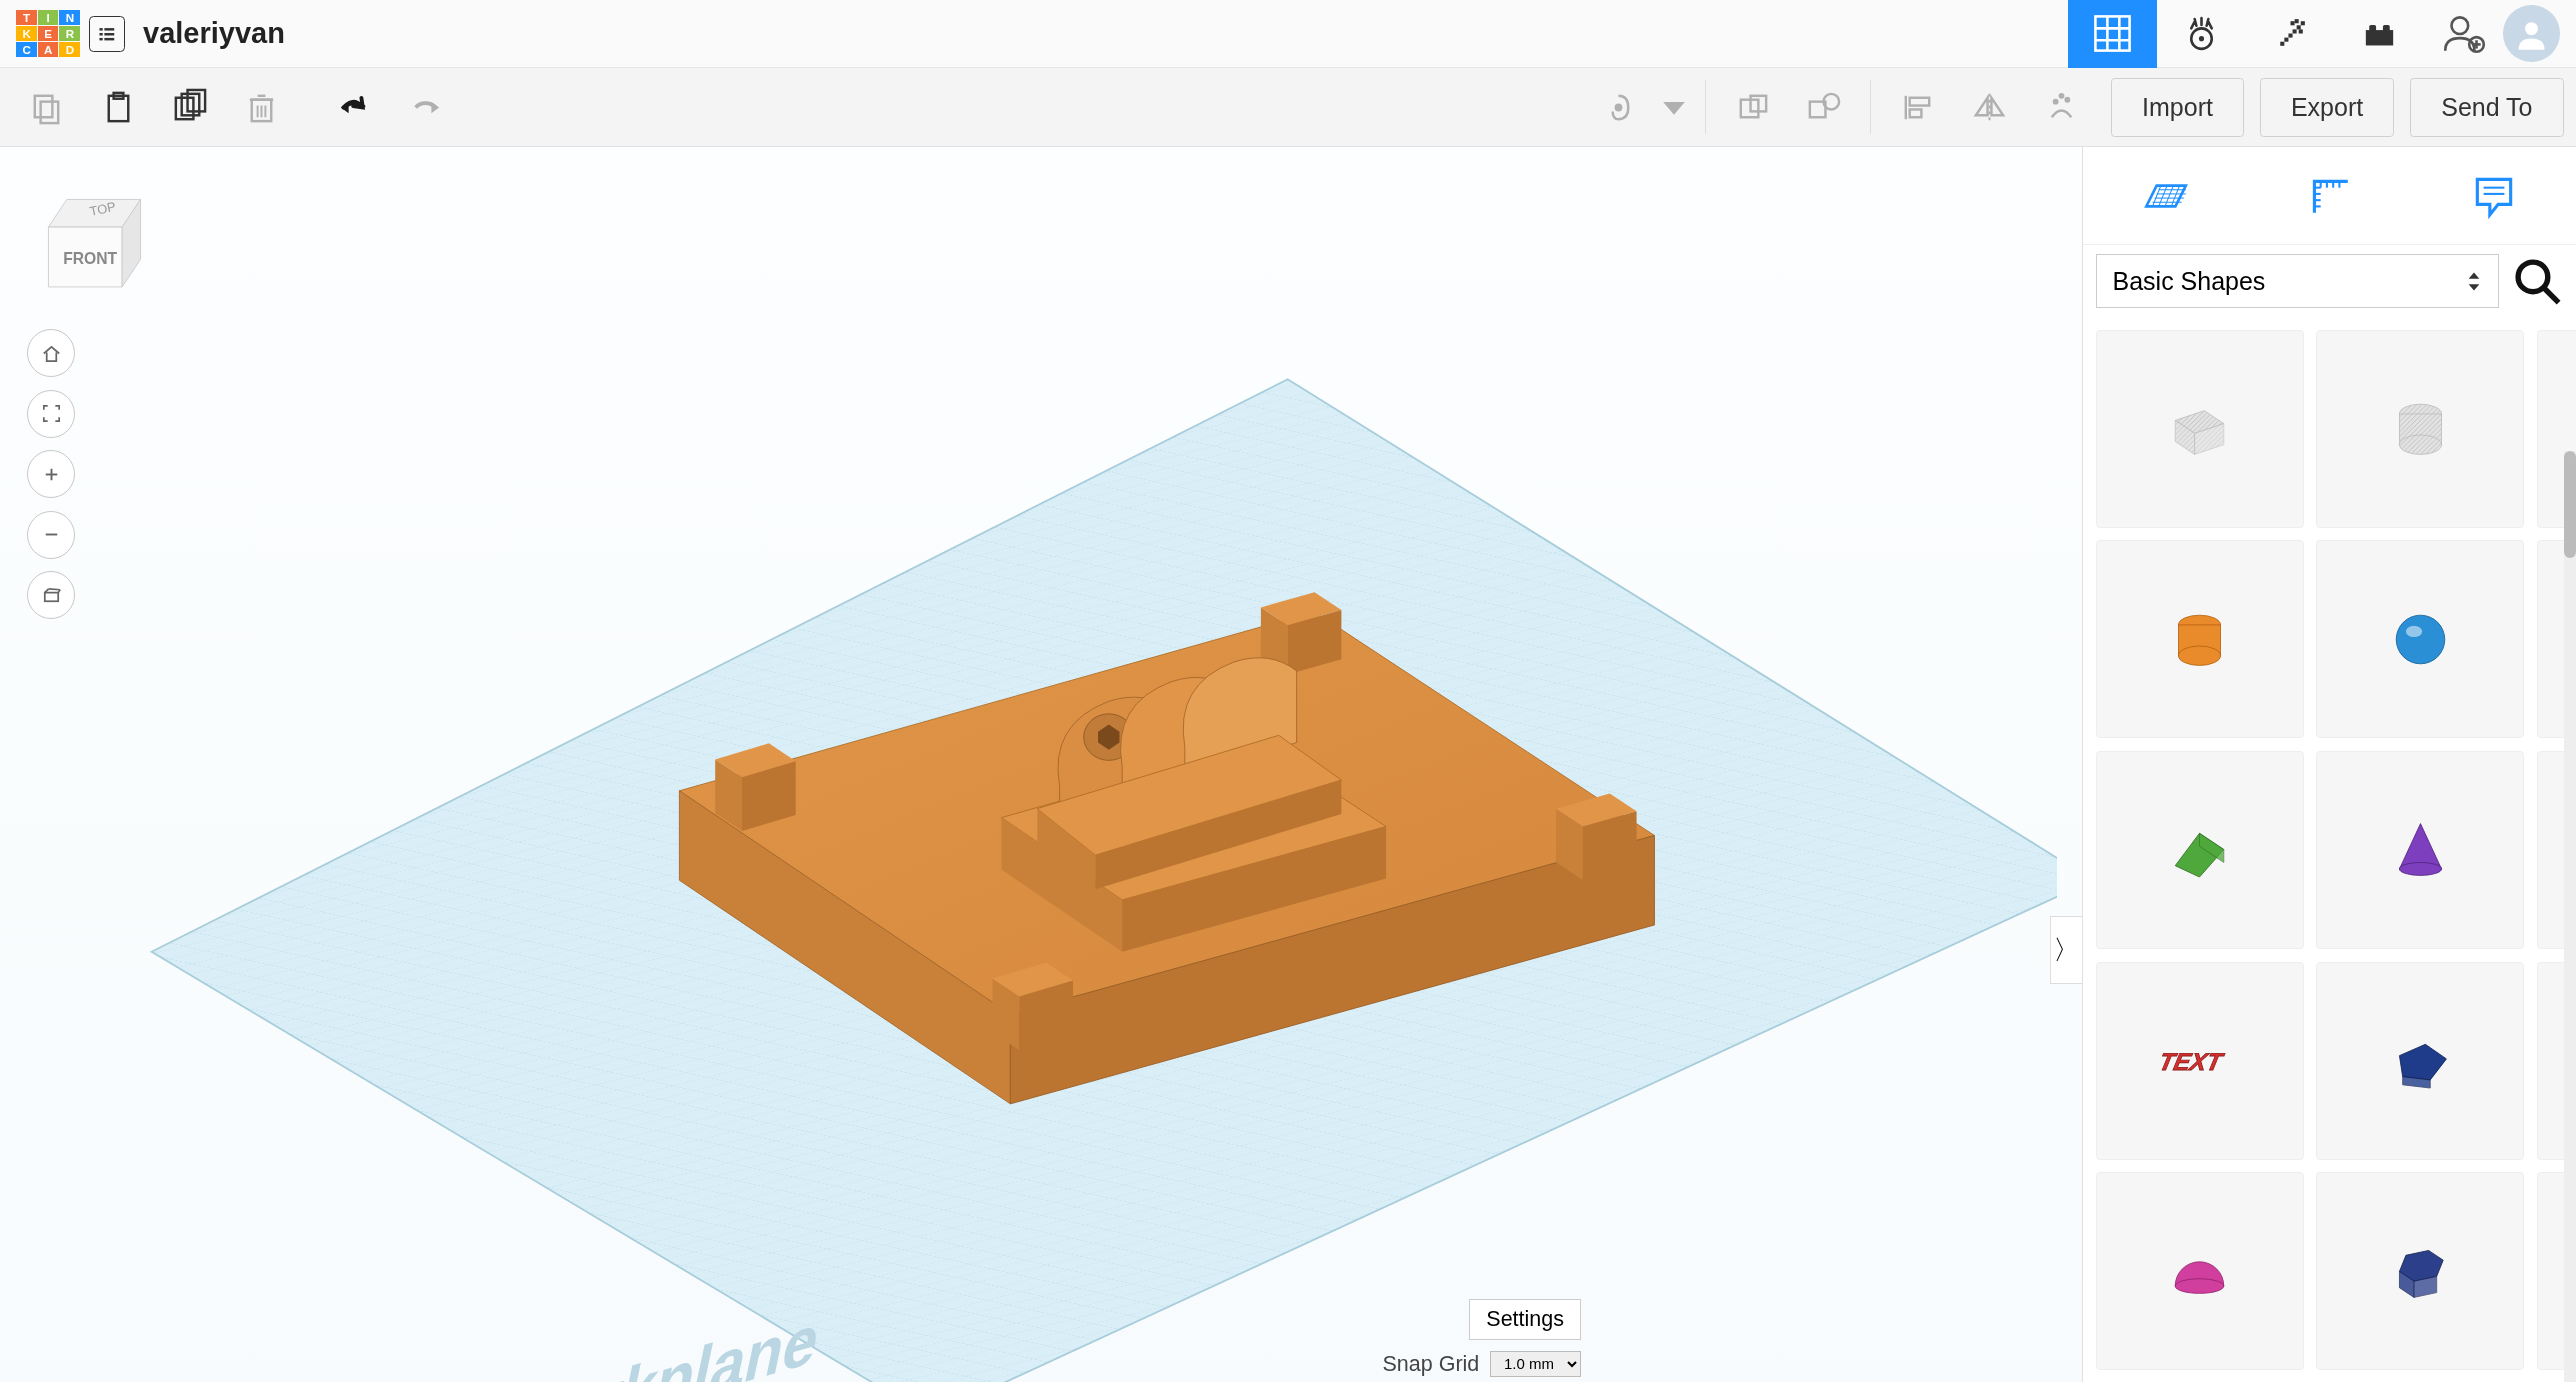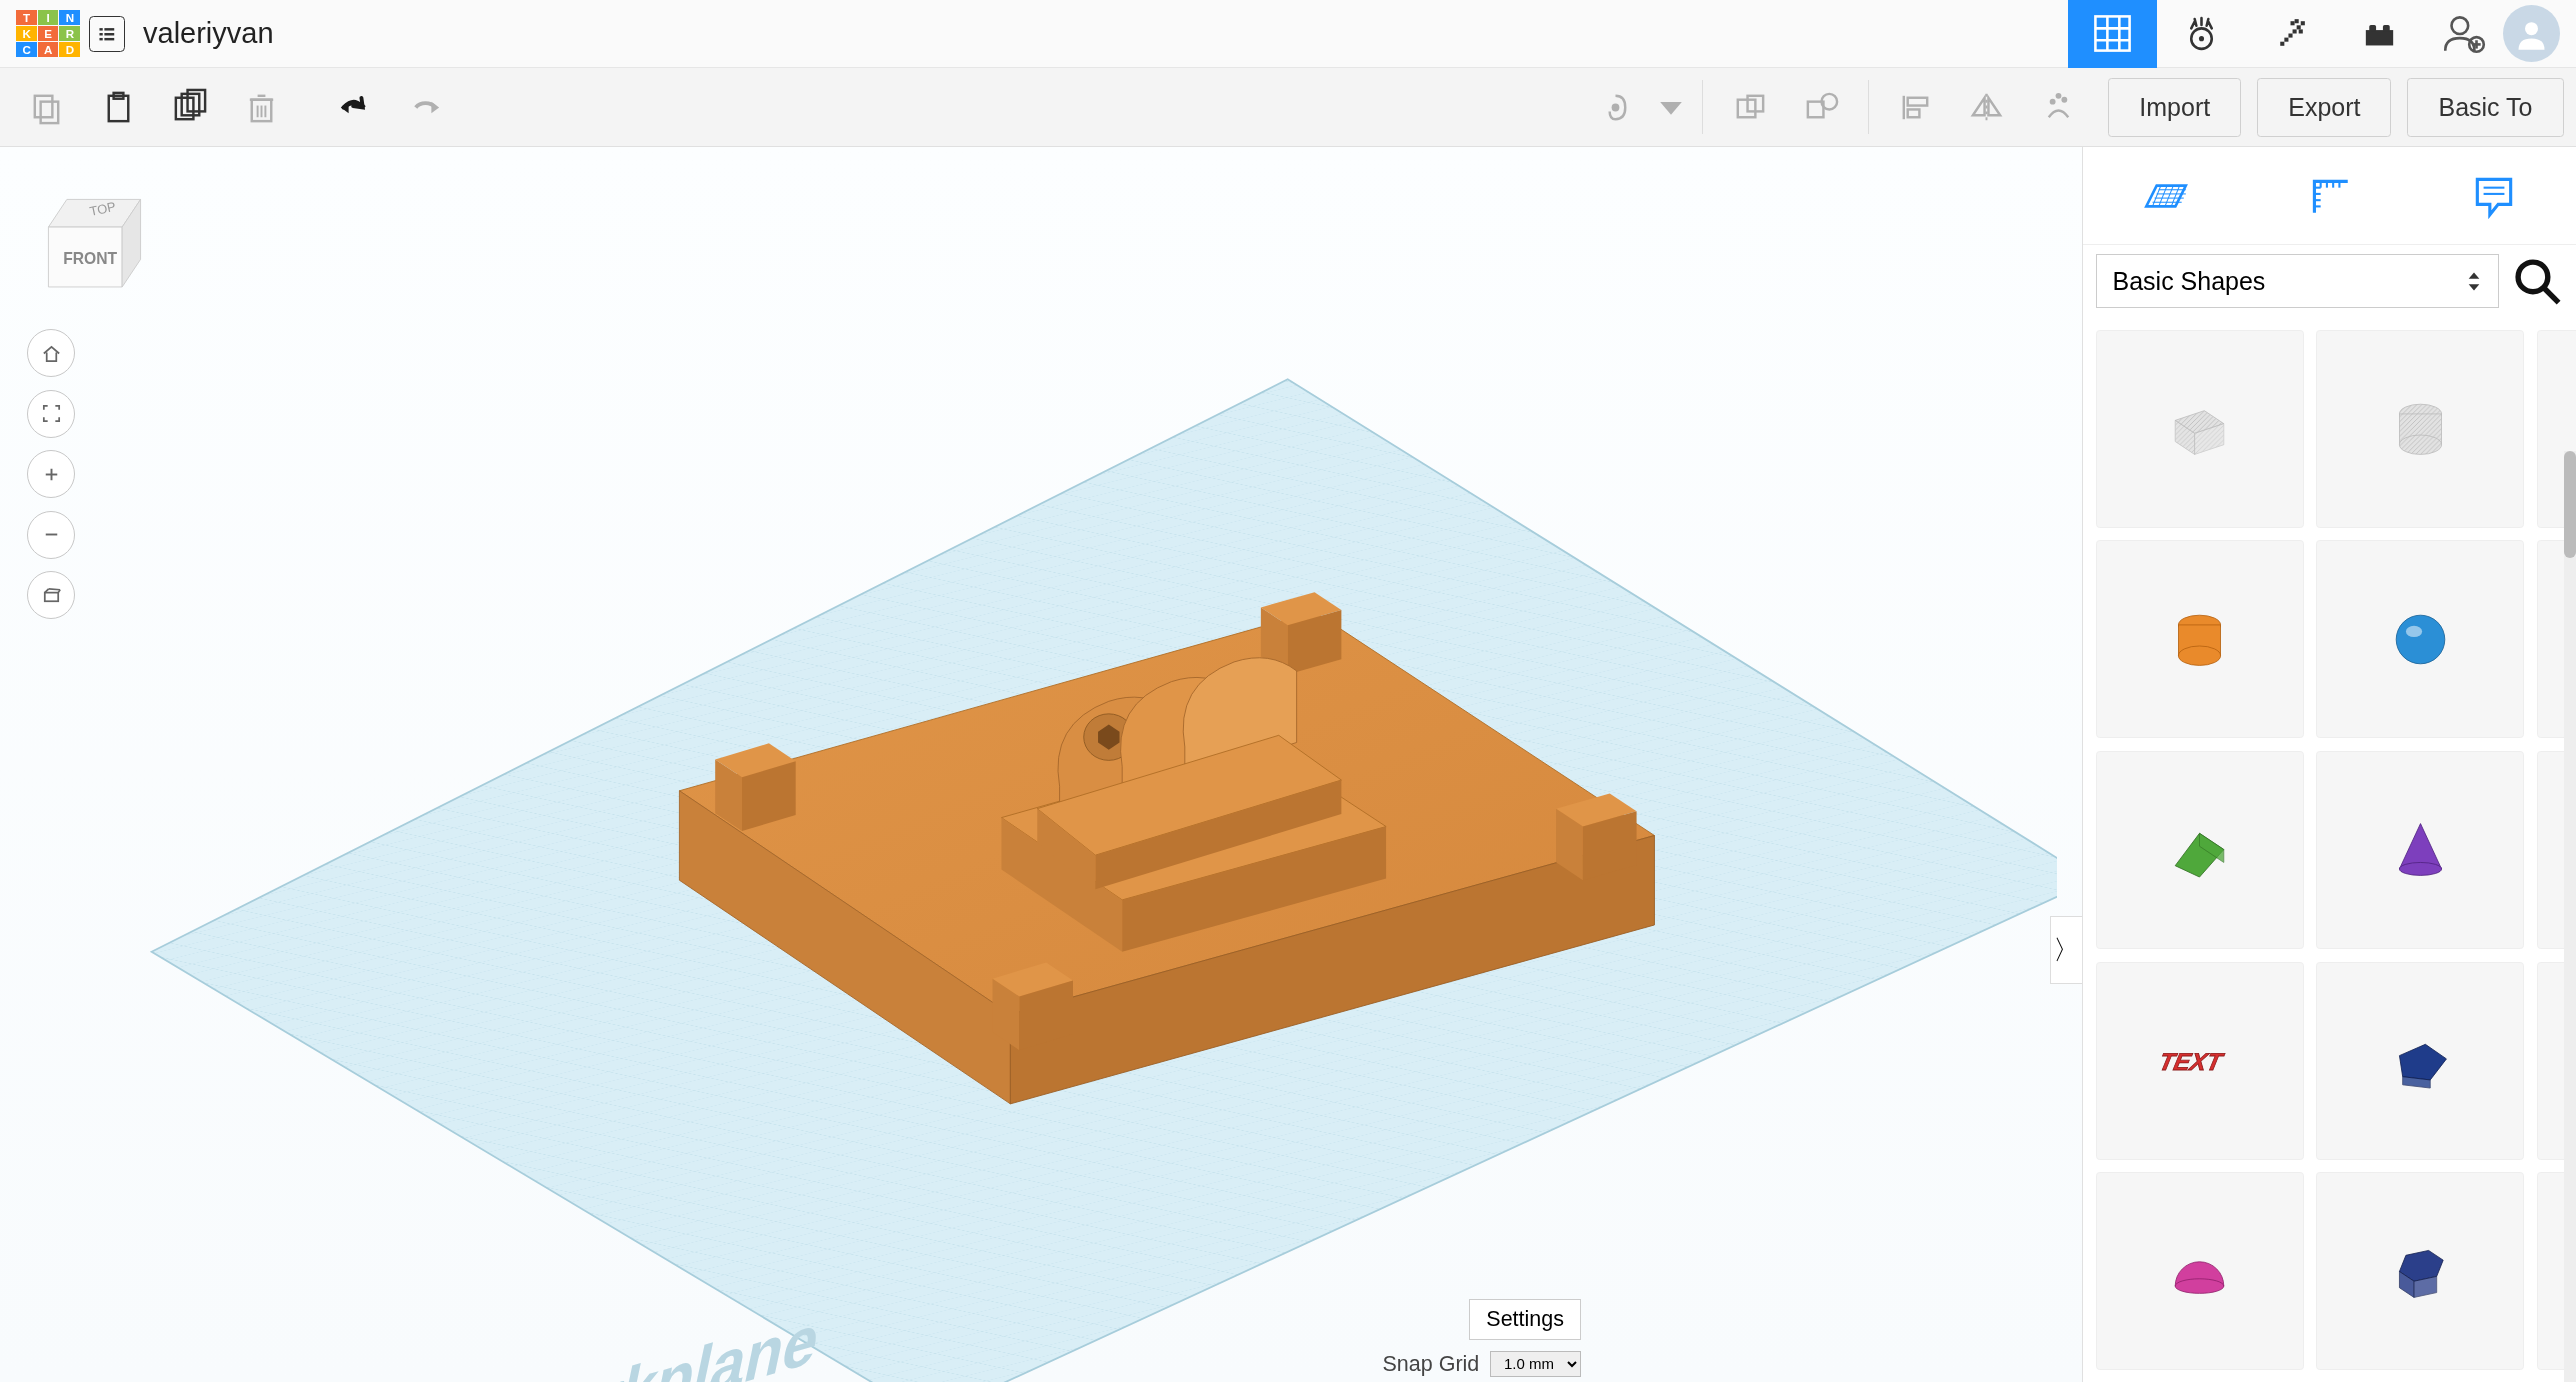--- a/index.html
+++ b/index.html
@@ -5,21 +5,21 @@
   * { box-sizing: border-box; margin: 0; padding: 0; font-family: -apple-system, BlinkMacSystemFont, "Segoe UI", Arial, sans-serif; }
   html, body { width: 2576px; height: 1383px; background: #fff; overflow: hidden; }
   .app { width: 100%; height: 100%; display: flex; flex-direction: column; }
 
   
   .header { height: 68px; background: #fafafa; border-bottom: 0.9px solid #e6e6e6; display: flex; align-items: center; padding: 0 16px; }
   .logo { width: 64px; height: 47px; display: grid; grid-template-columns: repeat(3,1fr); grid-template-rows: repeat(3,1fr); gap:0.9px; margin-right: 9px;}
   .logo div { font-size: 11.6px; font-weight: 800; color: #fff; display:flex; align-items:center; justify-content:center; letter-spacing:-0.4px;}
   .doc-list { width: 36px; height: 36px; border:1.8px solid #333; border-radius:4.5px; display:flex;align-items:center;justify-content:center;margin-right:18px;}
   .doc-list svg { width:19.7px; height:19.7px; }
-  .username { font-size: 29px; font-weight: 400; color: #222; flex:0 0 auto; }
+  .username { font-size: 29px; font-weight: 700; color: #222; flex:0 0 auto; }
   .header-spacer { flex:1; }
   .header-right { display:flex; align-items:center; gap:0; }
   .hbtn { width: 89px; height: 89px; display:flex; align-items:center; justify-content:center; cursor:pointer; }
   .hbtn.active { background:#1f8fff; }
   .hbtn svg { width: 41px; height:41px; }
   .avatar { width: 57px; height:57px; border-radius:50%; background:#c9d8e6; display:flex;align-items:center;justify-content:center; margin-left:9px;}
   .avatar svg { width:39px; height:39px; }
   .user-add { width:50px; height:50px; display:flex;align-items:center;justify-content:center; margin:0 5.4px 0 14.3px;}
   
   .toolbar { height: 79px; background:#f4f4f4; border-bottom:0.9px solid #e0e0e0; display:flex; align-items:center; padding:0 12.5px;}
@@ -236,21 +236,21 @@
           <svg viewBox="0 0 40 40">
             <path d="M10 30 Q20 16 30 30" fill="none" stroke="#333" stroke-width="2.5"></path>
             <circle cx="14" cy="14" r="3" fill="#333"></circle>
             <circle cx="26" cy="12" r="3" fill="#333"></circle>
             <circle cx="20" cy="8" r="3" fill="#333"></circle>
           </svg>
         </div>
     </div>
     <button class="act-btn">Import</button>
     <button class="act-btn">Export</button>
-    <button class="act-btn">Basic To</button>
+    <button class="act-btn">Send To</button>
   </div>
 
   <div class="body">
     <div class="canvas">
 
       <div class="viewcube">
         <svg viewBox="0 0 140 140">
           <polygon points="40,20 120,20 100,50 20,50" fill="#f1f1f1" stroke="#ccc"></polygon>
           <polygon points="20,50 100,50 100,115 20,115" fill="#fbfbfb" stroke="#ccc"></polygon>
           <polygon points="100,50 120,20 120,85 100,115" fill="#e6e6e6" stroke="#ccc"></polygon>

